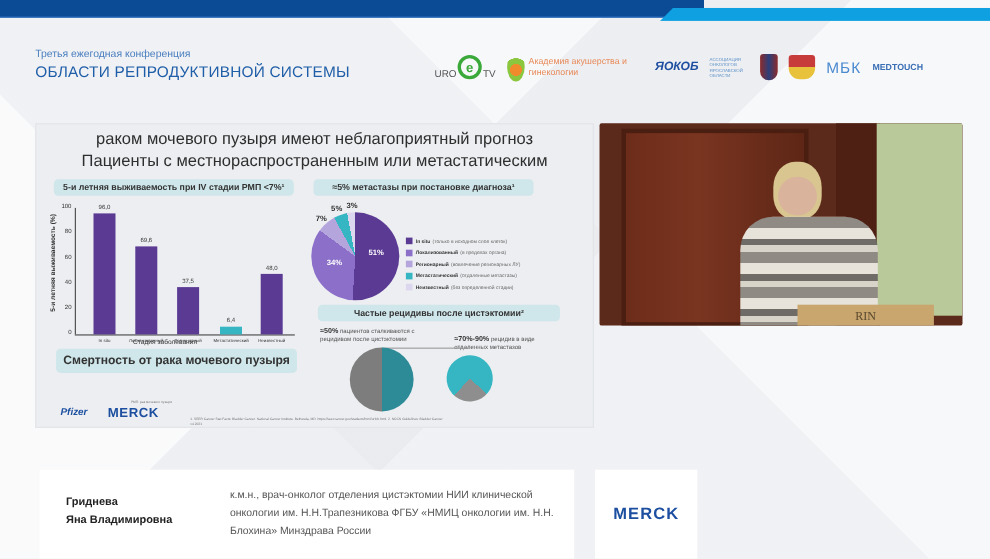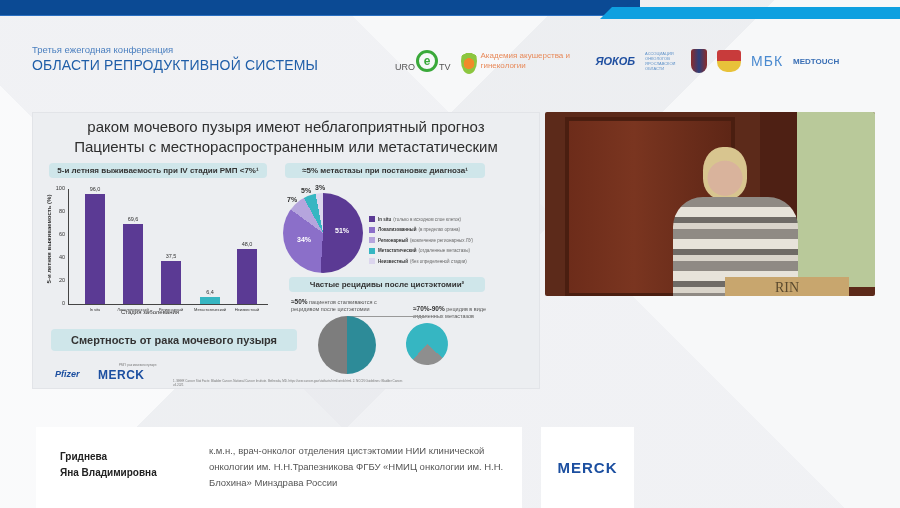--- a/index.html
+++ b/index.html
@@ -80,21 +80,21 @@
 
   
   .video { position: absolute; left: 545px; top: 112px; width: 330px; height: 184px; background: #5c2a1a; overflow: hidden; border-radius: 2px; }
   .video .door { position: absolute; left: 20px; top: 5px; width: 170px; height: 180px; background: linear-gradient(90deg,#6d2c1a,#7a3520 40%,#5e2616); border: 4px solid #4a1e10; }
   .video .wall { position: absolute; left: 252px; top: 0; width: 78px; height: 175px; background: #b9c99a; }
   .video .pillar { position: absolute; left: 215px; top: 0; width: 40px; height: 184px; background: #4e2014; }
   .video .person { position: absolute; left: 128px; top: 35px; width: 130px; height: 150px; }
   .video .head { position: absolute; left: 30px; top: 0; width: 44px; height: 52px; border-radius: 45% 45% 40% 40%; background: radial-gradient(circle at 50% 60%, #d9b39c 45%, #d8c58f 47%); }
   .video .body { position: absolute; left: 0; top: 50px; width: 125px; height: 100px; border-radius: 30px 30px 0 0;
     background: repeating-linear-gradient(180deg, #8f8a84 0 10px, #e7e3da 10px 20px, #6f6b66 20px 26px, #d9d4ca 26px 32px); }
-  .video .podium { position: absolute; left: 180px; top: 165px; width: 124px; height: 20px; background: #c8a66e; font-size: 14px; color: #5b4a2e; text-align: center; line-height: 22px; font-family: "Liberation Serif", serif; }
+  .video .podium { position: absolute; left: 180px; top: 165px; width: 124px; height: 20px; background: #c8a66e; font-size: 11px; color: #5b4a2e; text-align: center; line-height: 22px; font-family: "Liberation Serif", serif; }
 
   
   .speaker { position: absolute; left: 36px; top: 427px; width: 486px; height: 81px; background: #ffffff; }
   .speaker .name { position: absolute; left: 24px; top: 22px; font-size: 10px; color: #222; font-weight: bold; line-height: 16px; }
   .speaker .desc { position: absolute; left: 173px; top: 16px; width: 300px; font-size: 9.5px; color: #555; line-height: 16px; }
   .sponsor { position: absolute; left: 541px; top: 427px; width: 93px; height: 81px; background: #ffffff; display: flex; align-items: center; justify-content: center; }
   .sponsor span { font-size: 15px; color: #1c4fa0; font-weight: bold; letter-spacing: 1px; }
 </style>
 </head>
 <body>
@@ -197,28 +197,28 @@
         <b>Метастатический</b>
         <span>(отдаленные метастазы)</span>
       </div>
     <div class="legend-item">
         <span class="sw" style="background:#dcd6ee"></span>
         <b>Неизвестный</b>
         <span>(без определенной стадии)</span>
       </div>
   </div>
 
-  <div class="pill" style="left:256px; top:164px; width:196px;text-align:center;">Частые рецидивы после цистэктомии²</div>
+  <div class="pill" style="left:256px; top:164px; width:220px;text-align:center;">Частые рецидивы после цистэктомии²</div>
   <div class="rec-text1"><b>≈50%</b> <span>пациентов сталкиваются с рецидивом после цистэктомии</span></div>
   <div class="rec-text2"><b>≈70%-90%</b> <span>рецидив в виде отдаленных метастазов</span></div>
   <div class="connector"></div>
   <div class="pie2"></div>
   <div class="pie3"></div>
 
-  <div class="pill big" style="left:18px; top:216px; width:246px;">
+  <div class="pill big" style="left:18px; top:204px; width:219px;">
     <div>Смертность от рака мочевого пузыря</div>
   </div>
 
   <div class="slide-note">РМП: рак мочевого пузыря</div>
   <div class="pfizer">Pfizer</div>
   <div class="merck-slide">MERCK</div>
   <div class="refs">1. SEER Cancer Stat Facts: Bladder Cancer. National Cancer Institute. Bethesda, MD. https://seer.cancer.gov/statfacts/html/urinb.html. 2. NCCN Guidelines: Bladder Cancer. v4.2021</div>
 </div>
 
 <div class="video">

